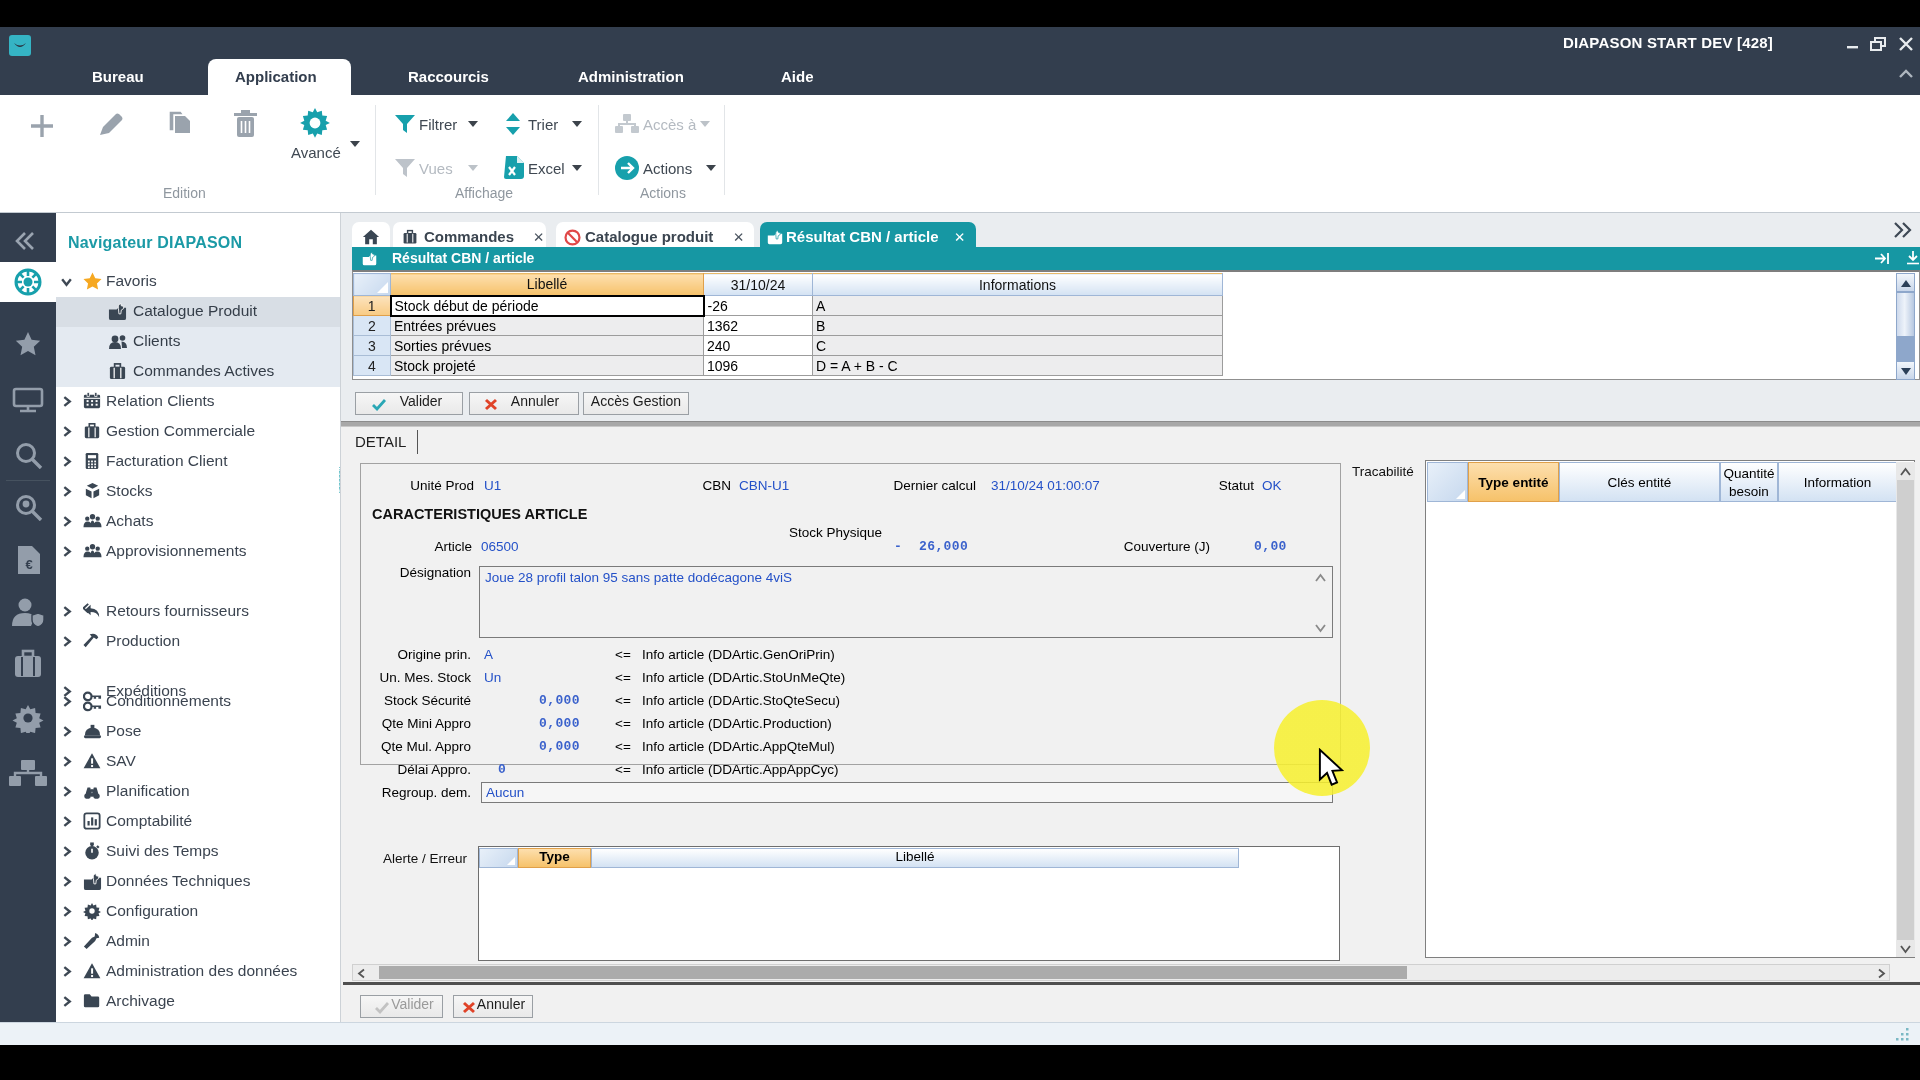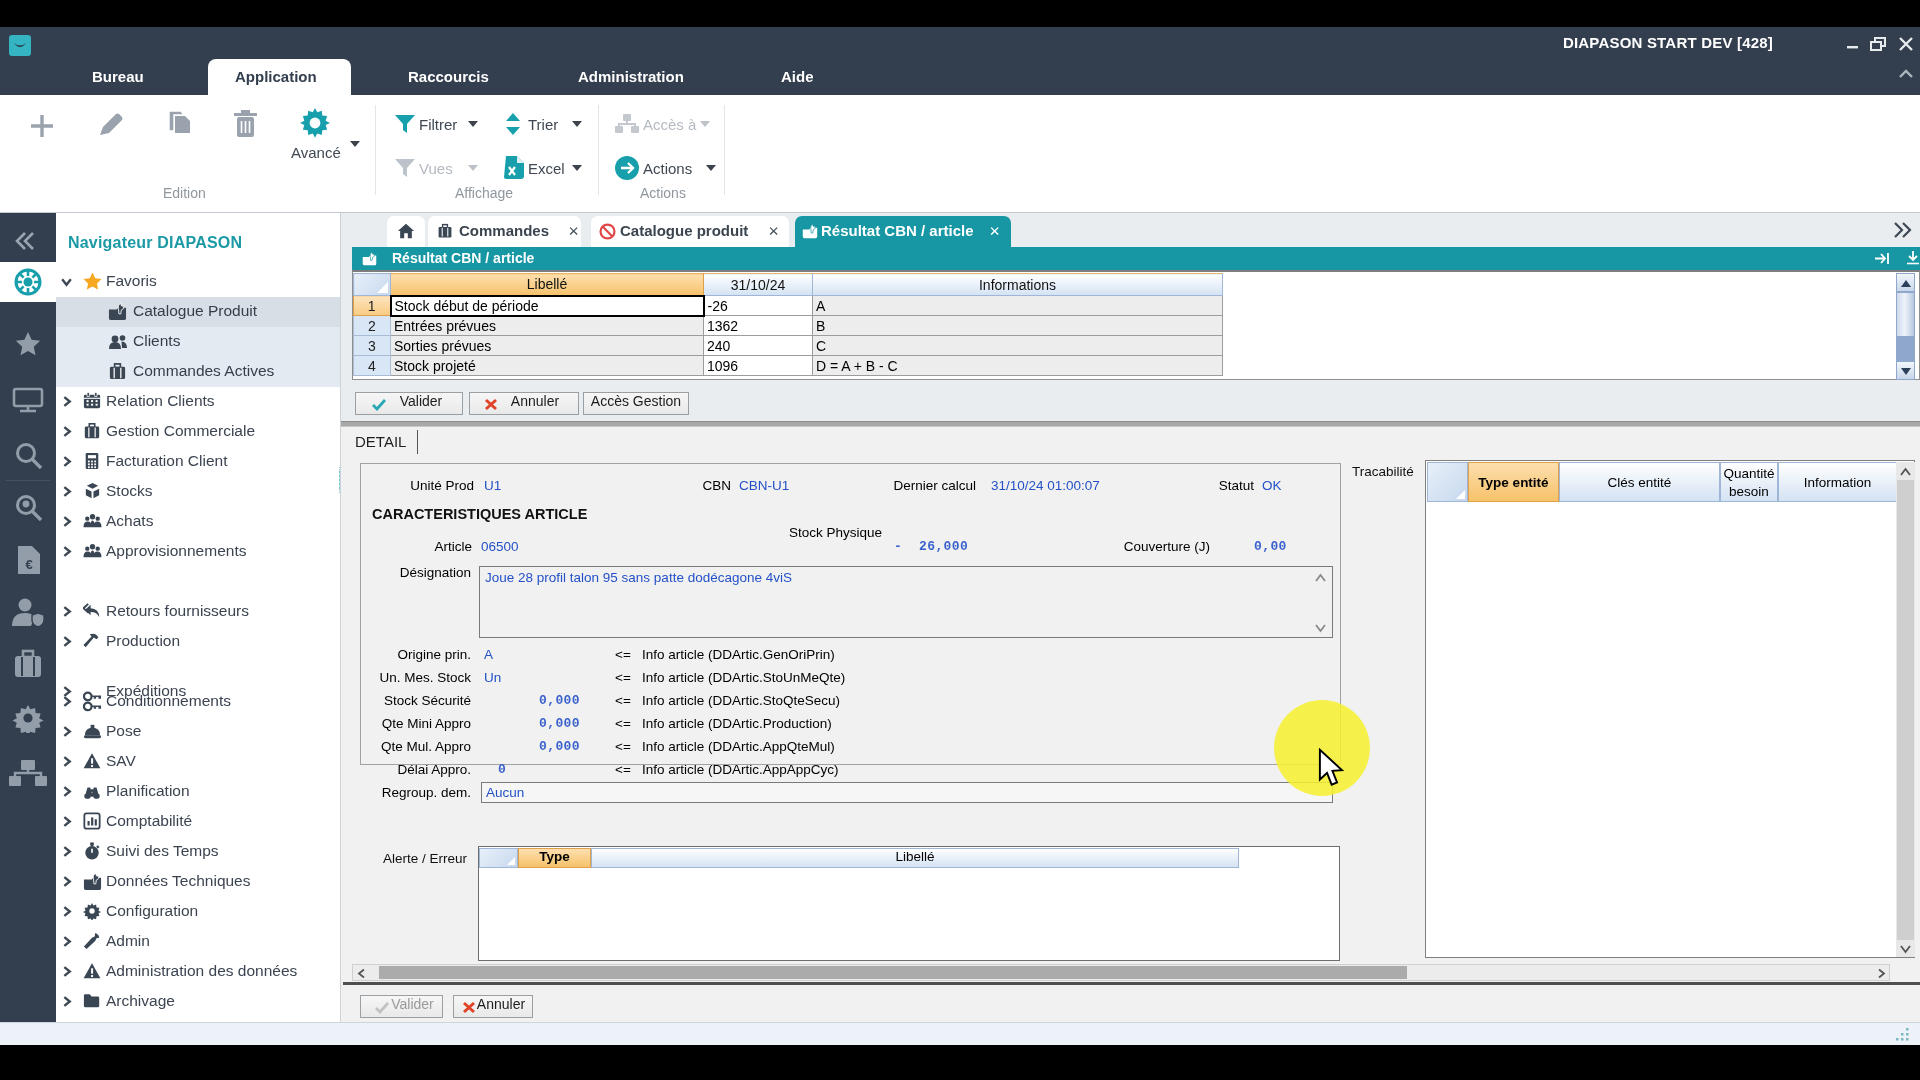--- a/index.html
+++ b/index.html
@@ -39,21 +39,21 @@
 #navtitle { left:12px; top:21px; color:#1b9aa6; font-size:16px; font-weight:bold; letter-spacing:0.2px; }
 .trow { position:absolute; left:0; width:284px; height:30px; }
 .trow .chev { position:absolute; left:4px; top:8px; }
 .trow .txt { position:absolute; left:50px; top:5px; font-size:15.5px; color:#3b4450; }
 .trow .txt2 { position:absolute; left:77px; top:5px; font-size:15.5px; color:#353e49; }
 .trow .nico { position:absolute; left:27px; top:5px; }
 .trow .nico2 { position:absolute; left:52px; top:5px; }
 
 
 #content { left:341px; top:213px; width:1579px; height:809px; background:#eaedf0; }
-.tab { position:absolute; top:3px; height:35px; background:#fff; border-radius:7px 7px 0 0; font-size:15px; color:#3b4550;margin-left:35px; }
+.tab { position:absolute; top:9px; height:35px; background:#fff; border-radius:7px 7px 0 0; font-size:15px; color:#3b4550; }
 .tab .tx { position:absolute; top:6px; font-weight:bold; }
 .tab .cl { position:absolute; top:7px; font-size:13.5px; color:#4a545f; }
 #tealbar { left:11px; top:34px; width:1568px; height:23px; background:#1697a3; }
 #tealbar span { position:absolute; left:40px; top:3px; color:#fff; font-size:14px; font-weight:bold; }
 
 
 #tablezone { left:11px; top:57px; width:1568px; height:110px; background:#fff; border:1px solid #8f8f8f; border-top:2px solid #7e7e7e; }
 table.grid { border-collapse:collapse; table-layout:fixed; font-size:14px; }
 #maingrid { position:absolute; left:0px; top:1px; }
 #maingrid th, #maingrid td { padding:0 3px; height:20px; overflow:hidden; white-space:nowrap; }

